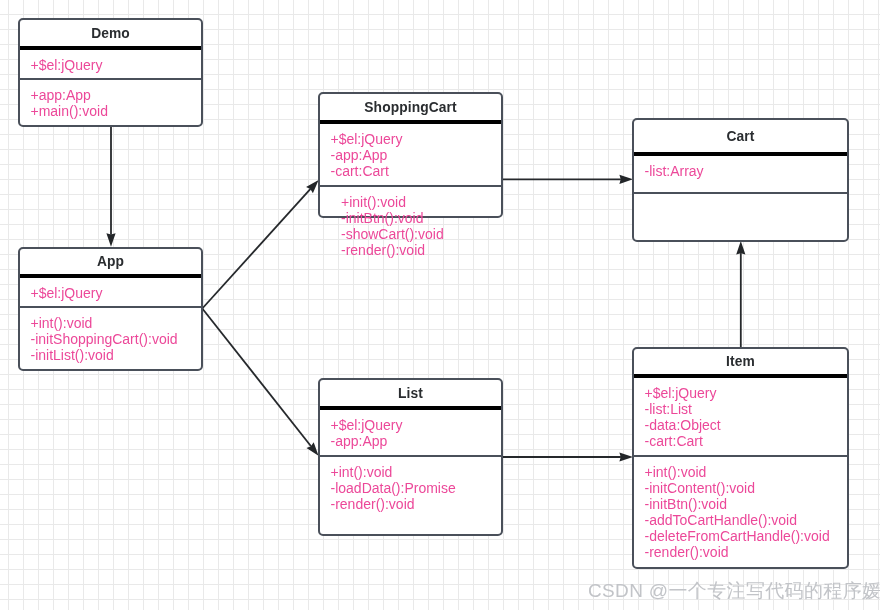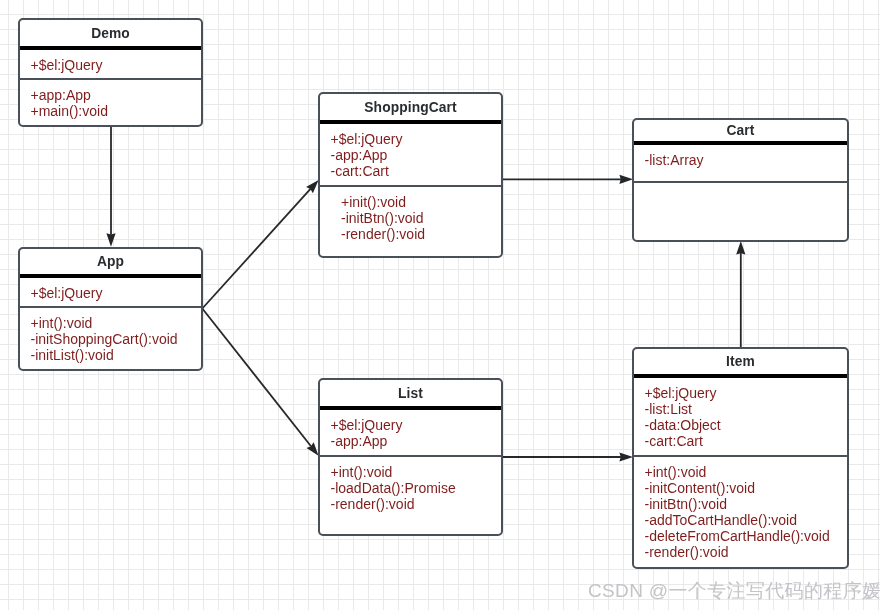--- a/index.html
+++ b/index.html
@@ -13,21 +13,21 @@
       linear-gradient(to bottom, #e9e9e9 1px, transparent 1px);
     background-size:15px 15px;
     background-position:8px 14px;
   }
   .uml{position:absolute;background:#ffffff;border:2px solid #4a505a;border-radius:5px;
        box-sizing:border-box;z-index:3;}
   .uml .hdr{text-align:center;font-weight:bold;font-size:13.8px;color:#2a2d30;
        border-bottom:4px solid #000000;box-sizing:border-box;
        display:flex;align-items:center;justify-content:center;letter-spacing:0.1px;}
   .uml .sec{border-bottom:2px solid #4a505a;box-sizing:border-box;
-       padding:6.5px 0 0 10.5px;font-size:14px;color:#7f1d1d;line-height:16.0px;
+       padding:6.5px 0 0 10.5px;font-size:14px;color:#ec4899;line-height:16.0px;
        white-space:nowrap;}
   .uml .sec.last{border-bottom:none;}
   svg.edges{position:absolute;left:0;top:0;width:880px;height:610px;z-index:2;}
   .wm{position:absolute;left:573px;top:578px;font-size:19px;color:#c2c4c8;
       font-family:"Liberation Sans",sans-serif;white-space:nowrap;z-index:4;
       letter-spacing:0.35px;margin-left:15px;}
 </style>
 </head>
 <body>
 
@@ -68,36 +68,37 @@
     <div class="sec" style="height:30px;">
       <div>+$el:jQuery</div>
     </div>
     <div class="sec last" style="height:63px;">
       <div>+int():void</div>
       <div>-initShoppingCart():void</div>
       <div>-initList():void</div>
     </div>
   </div>
 
-  <div class="uml" style="left:318px;top:92px;width:185px;height:166px;">
+  <div class="uml" style="left:318px;top:92px;width:185px;height:126px;">
     <div class="hdr" style="height:30px;">ShoppingCart</div>
     <div class="sec" style="height:63px;">
       <div>+$el:jQuery</div>
       <div>-app:App</div>
       <div>-cart:Cart</div>
     </div>
     <div class="sec last" style="height:79px;padding-left:21px;">
       <div>+init():void</div>
       <div>-initBtn():void</div>
+      <div>-showCart():void</div>
       <div>-render():void</div>
     </div>
   </div>
 
   <div class="uml" style="left:632px;top:118px;width:217px;height:124px;">
-    <div class="hdr" style="height:25px;">Cart</div>
+    <div class="hdr" style="height:36px;">Cart</div>
     <div class="sec" style="height:38px;">
       <div>-list:Array</div>
     </div>
   </div>
 
   <div class="uml" style="left:318px;top:378px;width:185px;height:158px;">
     <div class="hdr" style="height:30px;">List</div>
     <div class="sec" style="height:47px;">
       <div>+$el:jQuery</div>
       <div>-app:App</div>

